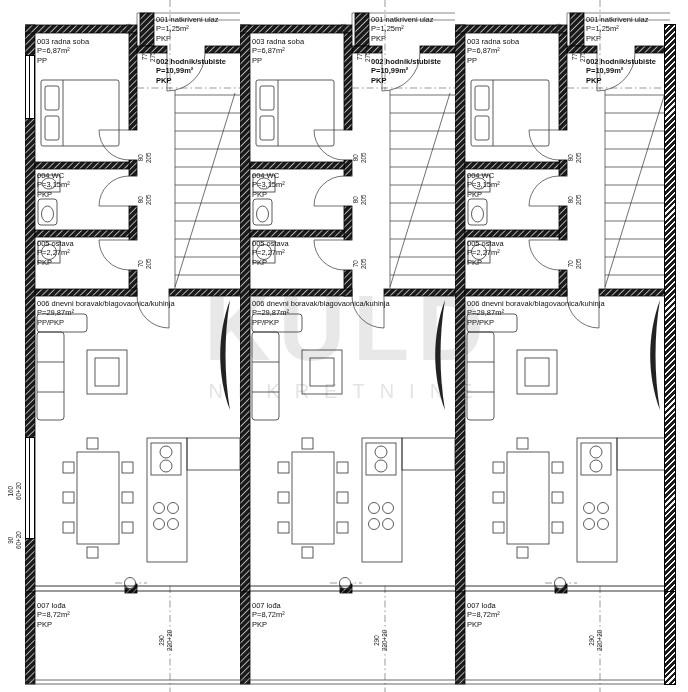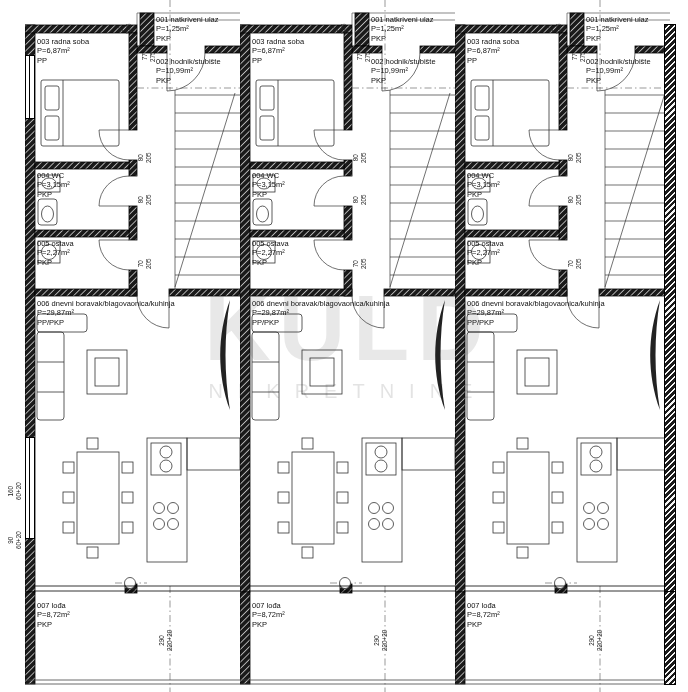--- a/index.html
+++ b/index.html
@@ -3,21 +3,21 @@
 <meta charset="utf-8">
 <style>
   html,body{margin:0;padding:0;background:#fff;}
   #canvas{
     position:relative;width:688px;height:692px;background:#ffffff;overflow:hidden;
     font-family:"Liberation Sans","DejaVu Sans",sans-serif;color:#111;
   }
   .unit{position:absolute;top:0;width:215px;height:692px;}
   .unit svg.plan{position:absolute;left:0;top:0;}
   .room-label{position:absolute;font-size:7.5px;line-height:1.25;white-space:nowrap;color:#111;}
-  .room-label.bold{font-weight:400;}
+  .room-label.bold{font-weight:700;}
   .vdim{
     position:absolute;transform:rotate(-90deg);transform-origin:0 0;
     font-size:6.3px;line-height:1.2;color:#222;text-align:center;white-space:nowrap;
   }
   .wall-overlay{
     position:absolute;
     background:repeating-linear-gradient(135deg,#1a1a1a 0px,#1a1a1a 2.7px,#f6f6f6 2.7px,#f6f6f6 4.2px);
     outline:1px solid #000;
   }
   .window-overlay{

